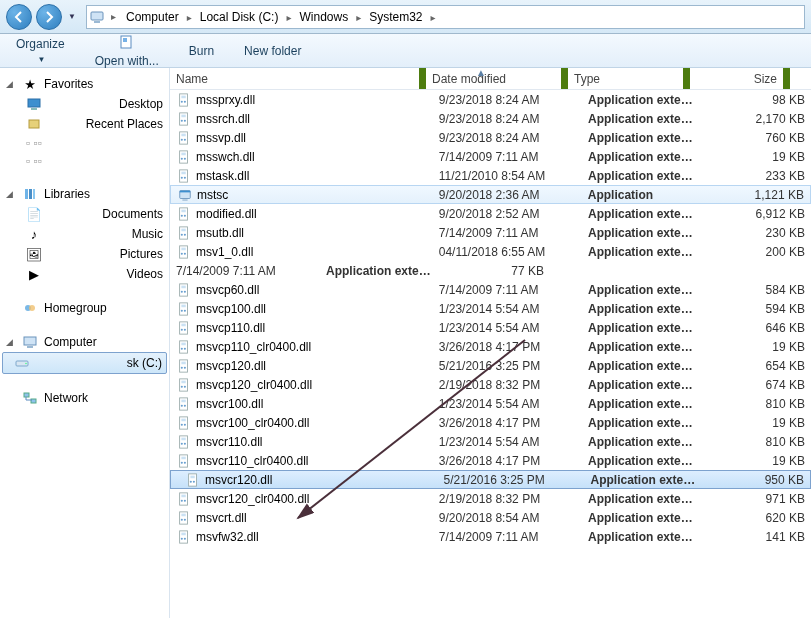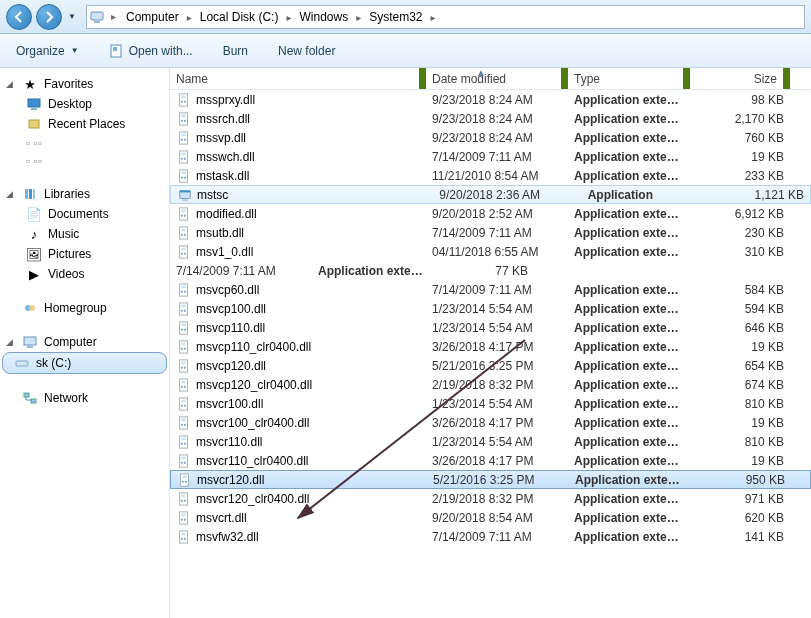--- a/index.html
+++ b/index.html
@@ -9,46 +9,46 @@
 .titlebar { height: 34px; background: linear-gradient(#e8f3fb, #d5e8f6); border-bottom: 1px solid #a0b8cc; display: flex; align-items: center; padding: 0 6px; gap: 4px; }
 .navbtn { width: 26px; height: 26px; border-radius: 50%; background: radial-gradient(circle at 30% 30%, #6db4e8, #2f7fbf); border: 1px solid #2a6fa8; display: flex; align-items: center; justify-content: center; color: #fff; font-size: 14px; cursor: pointer; }
 .navdrop { width: 12px; height: 26px; display: flex; align-items: center; justify-content: center; font-size: 8px; color: #335; cursor: pointer; }
 .breadcrumb { flex: 1; height: 24px; background: #fff; border: 1px solid #9cb8cf; display: flex; align-items: center; padding: 0 2px; gap: 2px; margin-left: 4px; }
 .bc-icon { width: 16px; height: 16px; display: inline-flex; align-items: center; justify-content: center; }
 .bc-sep { font-size: 10px; color: #666; padding: 0 4px; }
 .bc-item { padding: 0 4px; cursor: pointer; }
 
 
 .toolbar { height: 34px; background: linear-gradient(#f4f9fe, #e3effa); border-bottom: 1px solid #c0d4e6; display: flex; align-items: center; gap: 18px; padding: 0 10px; }
-.tb-btn { display: flex; align-items: center; gap: 4px; cursor: pointer; padding: 3px 6px; color: #1a3f5c; }
+.tb-btn { display: flex; align-items: center; gap: 4px; cursor: pointer; padding: 3px 6px; color: #1a3f5c; flex-direction: column; }
 .tiny-arrow { font-size: 8px; margin-left: 2px; }
 
 
 .main { display: flex; height: calc(100% - 68px); }
 .sidebar { width: 170px; border-right: 1px solid #d9e4ef; padding: 6px 2px; overflow: hidden; }
 .side-group { margin-bottom: 14px; }
 .side-head { display: flex; align-items: center; gap: 6px; padding: 2px 4px; cursor: pointer; }
 .side-head .tri { font-size: 9px; color: #666; width: 10px; }
-.side-item { display: flex; align-items: center; gap: 6px; padding: 2px 4px 2px 24px; cursor: pointer; }
-.side-item.selected { background: linear-gradient(#e4f1fc, #cde6f9); border: 1px solid #7da2ce; border-radius: 8px; padding-left: 11px; }
+.side-item { display: flex; align-items: center; gap: 6px; padding: 2px 4px 2px 24px; cursor: pointer; justify-content: space-between; }
+.side-item.selected { background: linear-gradient(#e4f1fc, #cde6f9); border: 1px solid #7da2ce; border-radius: 2px; padding-left: 11px; }
 .icn { width: 16px; height: 16px; display: inline-flex; align-items: center; justify-content: center; font-size: 13px; }
 
 
 .listpane { flex: 1; display: flex; flex-direction: column; overflow: hidden; position: relative; }
 .colhead { height: 22px; border-bottom: 1px solid #e1e8f0; display: flex; align-items: center; font-size: 12px; color: #444; }
 .colhead > div { padding: 0 6px; border-right: 7px solid #4d7c0f; height: 100%; display: flex; align-items: center; cursor: pointer; }
 .col-name { width: 256px; }
 .col-date { width: 142px; }
 .col-type { width: 122px; }
 .col-size { width: 100px; justify-content: flex-end; }
 .sort-ind { position: absolute; left: 306px; top: -1px; font-size: 10px; color: #5a7fa5; }
 .rows { flex: 1; overflow-y: auto; overflow-x: hidden; }
-.row { display: flex; align-items: center; height: 19px; padding: 0 0; cursor: pointer; }
+.row { display: flex; align-items: center; height: 19px; padding: 0 0; cursor: pointer; gap: 8px; }
 .row.hl { background: linear-gradient(#f0f8ff, #e4f1fc); border: 1px solid #b8d6f2; justify-content: space-between; }
-.row.sel { background: linear-gradient(#ddeeff, #c6e1f9); border: 1px solid #7da2ce; }
+.row.sel { background: linear-gradient(#ddeeff, #c6e1f9); border: 1px solid #7da2ce; padding-left: 8px; }
 .row > div { padding: 0 6px; white-space: nowrap; overflow: hidden; text-overflow: ellipsis; font-size: 12px; }
 .r-name { width: 256px; display: flex; align-items: center; gap: 4px; }
 .r-date { width: 142px; color: #333; }
 .r-type { width: 122px; color: #333; font-weight: bold; }
 .r-size { width: 100px; text-align: right; color: #333; }
 .file-icn { width: 16px; height: 16px; display: inline-flex; align-items: center; justify-content: center; }
 
 
 .arrow-overlay { position: absolute; pointer-events: none; left: 0; top: 0; }
 
@@ -364,21 +364,21 @@
                 <rect x="3" y="1" width="9" height="14" fill="#fff" stroke="#9aa"></rect>
                 <circle cx="5.5" cy="10" r="1.2" fill="#6aa0d0"></circle>
                 <circle cx="9" cy="10" r="1.2" fill="#6aa0d0"></circle>
                 <rect x="5" y="3" width="5" height="3" fill="#cae1f3"></rect>
               </svg>
             </span>
             <span>msv1_0.dll</span>
           </div>
           <div class="r-date">04/11/2018 6:55 AM</div>
           <div class="r-type">Application extens...</div>
-          <div class="r-size">310 KB</div>
+          <div class="r-size">200 KB</div>
         </div>
         <div class="row">
           <div class="r-date">7/14/2009 7:11 AM</div>
           <div class="r-type">Application extens...</div>
           <div class="r-size">77 KB</div>
         </div>
         <div class="row">
           <div class="r-name">
             <span class="file-icn">
               <svg class="dll-svg" viewBox="0 0 16 16">

